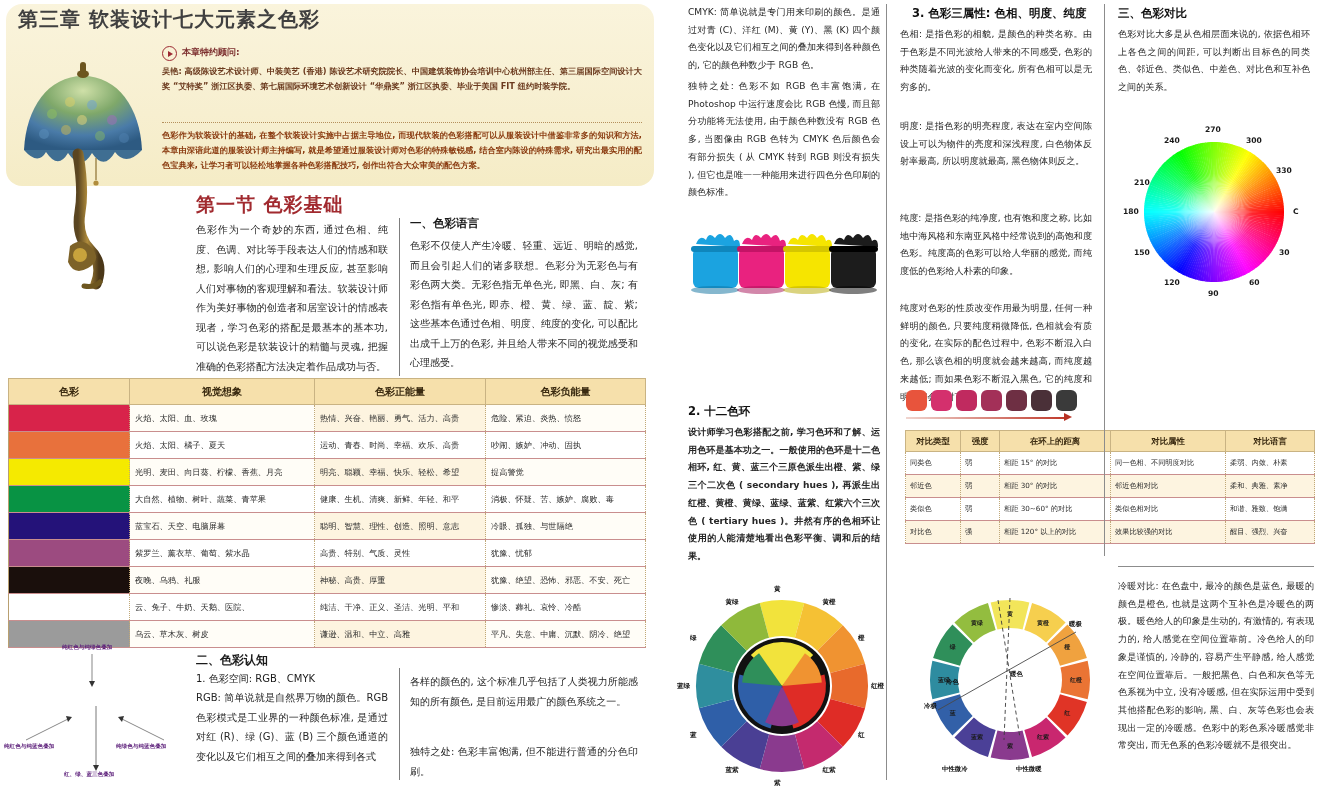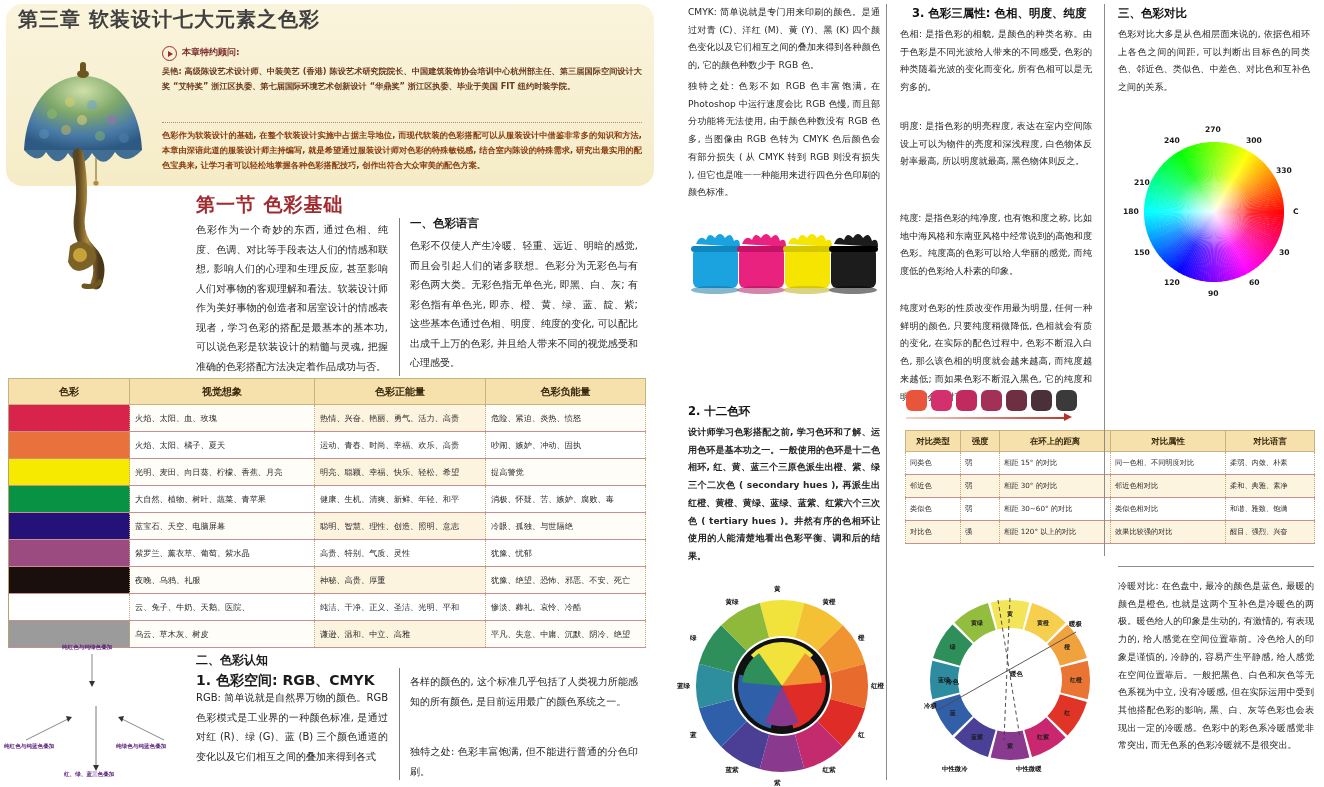--- a/index.html
+++ b/index.html
@@ -46,21 +46,21 @@
           padding:0 5px;color:#2b2b2b;vertical-align:middle;}
   .ctable td.sw{padding:0;border-left:1px solid #b9a070;}
   .ctable tr:nth-child(odd) td.c3{background:#fdf4e0;}
   .ctable tr:nth-child(odd) td.c2,.ctable tr:nth-child(odd) td.c4{background:#fffdf7;}
 
   
   .venn-wrap{position:absolute;left:4px;top:640px;width:186px;height:145px;}
   .vn-note{position:absolute;font-size:5.6px;color:#5c1f7a;font-weight:700;white-space:nowrap;}
 
   .sec2-title{position:absolute;left:196px;top:652px;font-size:12px;font-weight:700;color:#1a1a1a;}
-  .sub21{position:absolute;left:196px;top:672px;font-size:14px;font-weight:700;color:#1a1a1a;}
+  .sub21{position:absolute;left:196px;top:672px;font-size:10px;font-weight:400;color:#1a1a1a;}
   .col-rule2{position:absolute;left:399px;top:668px;width:1px;height:112px;background:#7d7d7d;}
   .lcol2{left:196px;top:688px;width:192px;}
   .rcol2{left:410px;top:672px;width:228px;}
   .rcol2b{left:410px;top:742px;width:228px;}
 
   
   .right-page{position:absolute;left:674px;top:0;width:650px;height:787px;}
   .rp-col{position:absolute;font-size:9.1px;line-height:1.95;text-align:justify;color:#262626;}
   .vrule{position:absolute;width:1px;background:#8c8c8c;}
   .h-sec{position:absolute;font-size:11.5px;font-weight:700;color:#111;}

